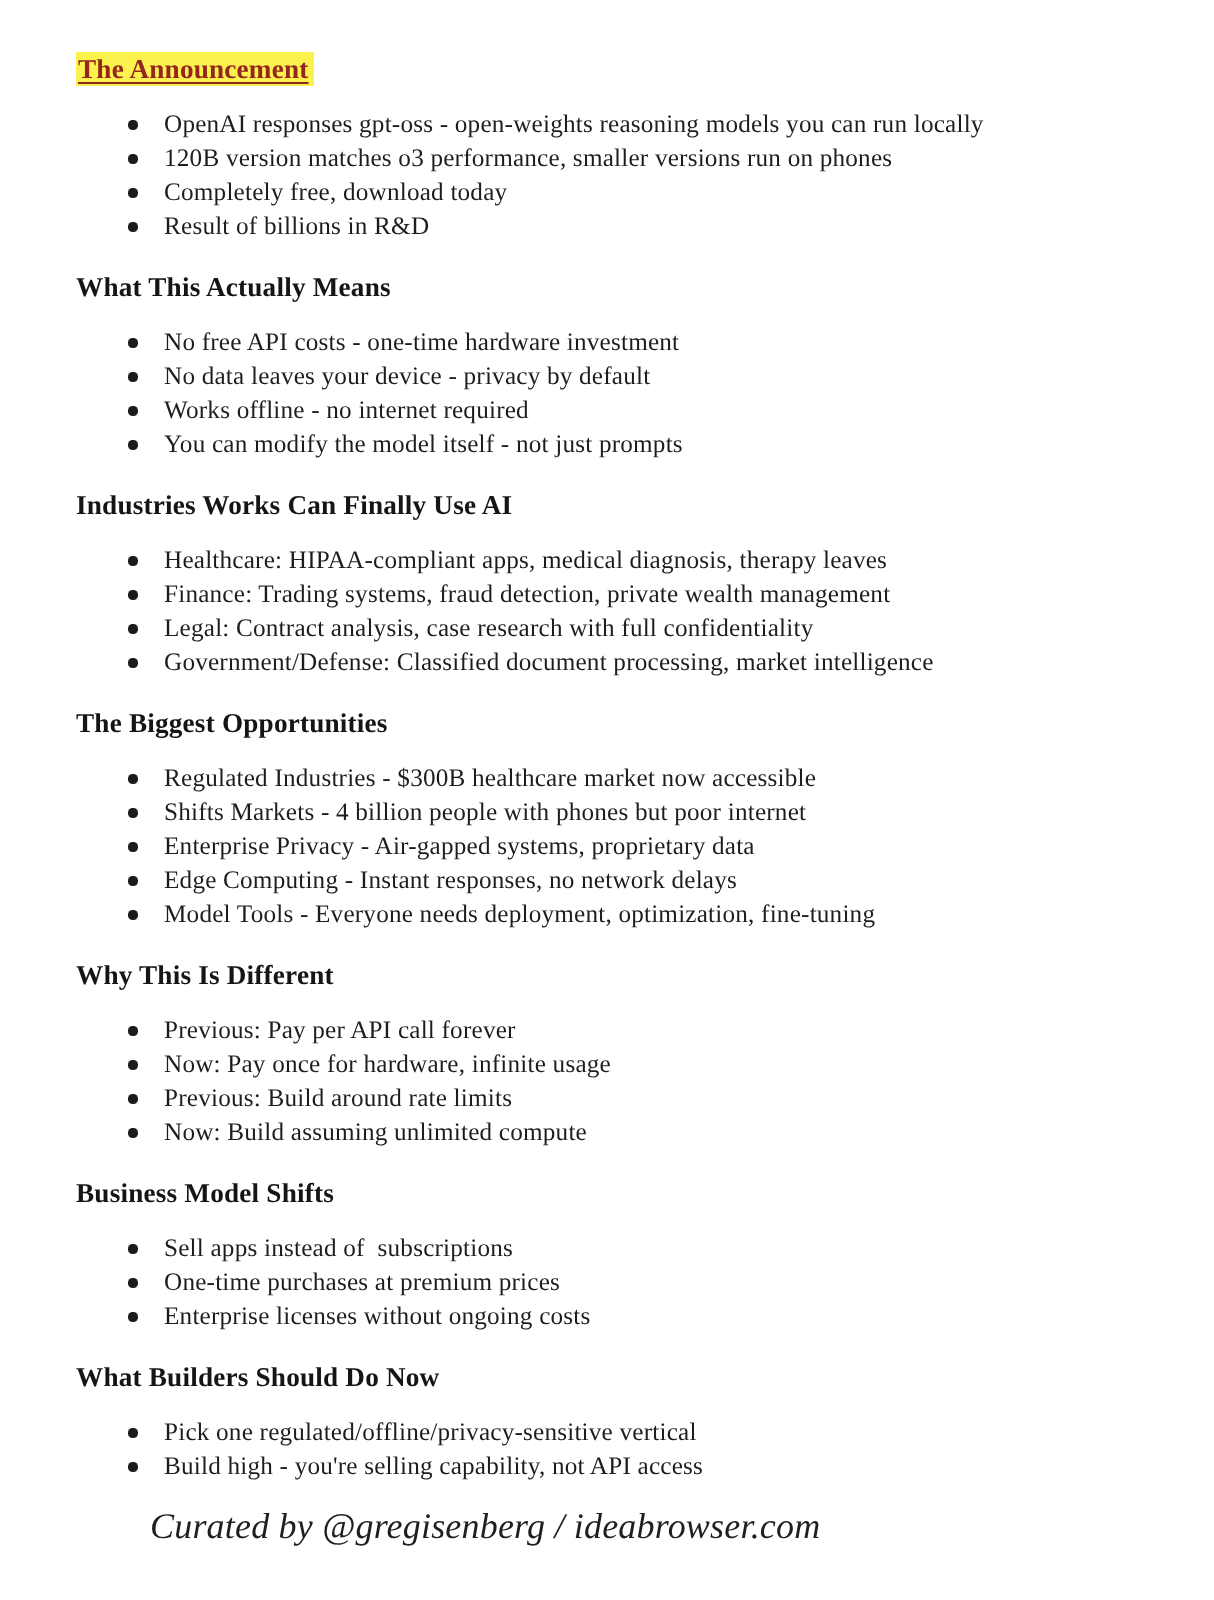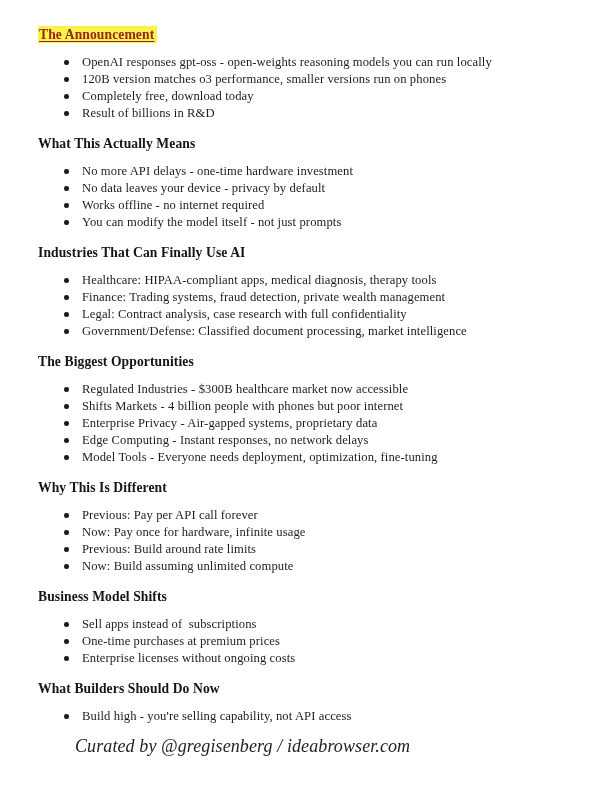--- a/index.html
+++ b/index.html
@@ -81,31 +81,31 @@
           <li><span class="item-text">OpenAI responses gpt-oss - open-weights reasoning models you can run locally</span></li>
           <li><span class="item-text">120B version matches o3 performance, smaller versions run on phones</span></li>
           <li><span class="item-text">Completely free, download today</span></li>
           <li><span class="item-text">Result of billions in R&amp;D</span></li>
         </ul>
   </section>
 
   <section>
     <h2 class="section-heading"><span class="heading-text">What This Actually Means</span></h2>
     <ul class="bullets">
-          <li><span class="item-text">No more API delays - one-time hardware investment</span></li>
+          <li><span class="item-text">No free API costs - one-time hardware investment</span></li>
           <li><span class="item-text">No data leaves your device - privacy by default</span></li>
           <li><span class="item-text">Works offline - no internet required</span></li>
           <li><span class="item-text">You can modify the model itself - not just prompts</span></li>
         </ul>
   </section>
 
   <section>
-    <h2 class="section-heading"><span class="heading-text">Industries That Can Finally Use AI</span></h2>
+    <h2 class="section-heading"><span class="heading-text">Industries Works Can Finally Use AI</span></h2>
     <ul class="bullets">
-          <li><span class="item-text">Healthcare: HIPAA-compliant apps, medical diagnosis, therapy tools</span></li>
+          <li><span class="item-text">Healthcare: HIPAA-compliant apps, medical diagnosis, therapy leaves</span></li>
           <li><span class="item-text">Finance: Trading systems, fraud detection, private wealth management</span></li>
           <li><span class="item-text">Legal: Contract analysis, case research with full confidentiality</span></li>
           <li><span class="item-text">Government/Defense: Classified document processing, market intelligence</span></li>
         </ul>
   </section>
 
   <section>
     <h2 class="section-heading"><span class="heading-text">The Biggest Opportunities</span></h2>
     <ul class="bullets">
           <li><b>Regulated Industries</b><span class="item-text"> - $300B healthcare market now accessible</span></li>
@@ -131,18 +131,19 @@
     <ul class="bullets">
           <li><span class="item-text">Sell apps instead of  subscriptions</span></li>
           <li><span class="item-text">One-time purchases at premium prices</span></li>
           <li><span class="item-text">Enterprise licenses without ongoing costs</span></li>
         </ul>
   </section>
 
   <section>
     <h2 class="section-heading"><span class="heading-text">What Builders Should Do Now</span></h2>
     <ul class="bullets">
+          <li><span class="item-text">Pick one regulated/offline/privacy-sensitive vertical</span></li>
           <li><span class="item-text">Build high - you're selling capability, not API access</span></li>
         </ul>
   </section>
 </div>
   <div class="footer">Curated by @gregisenberg / ideabrowser.com</div>
 </div>
 
 </body></html>

